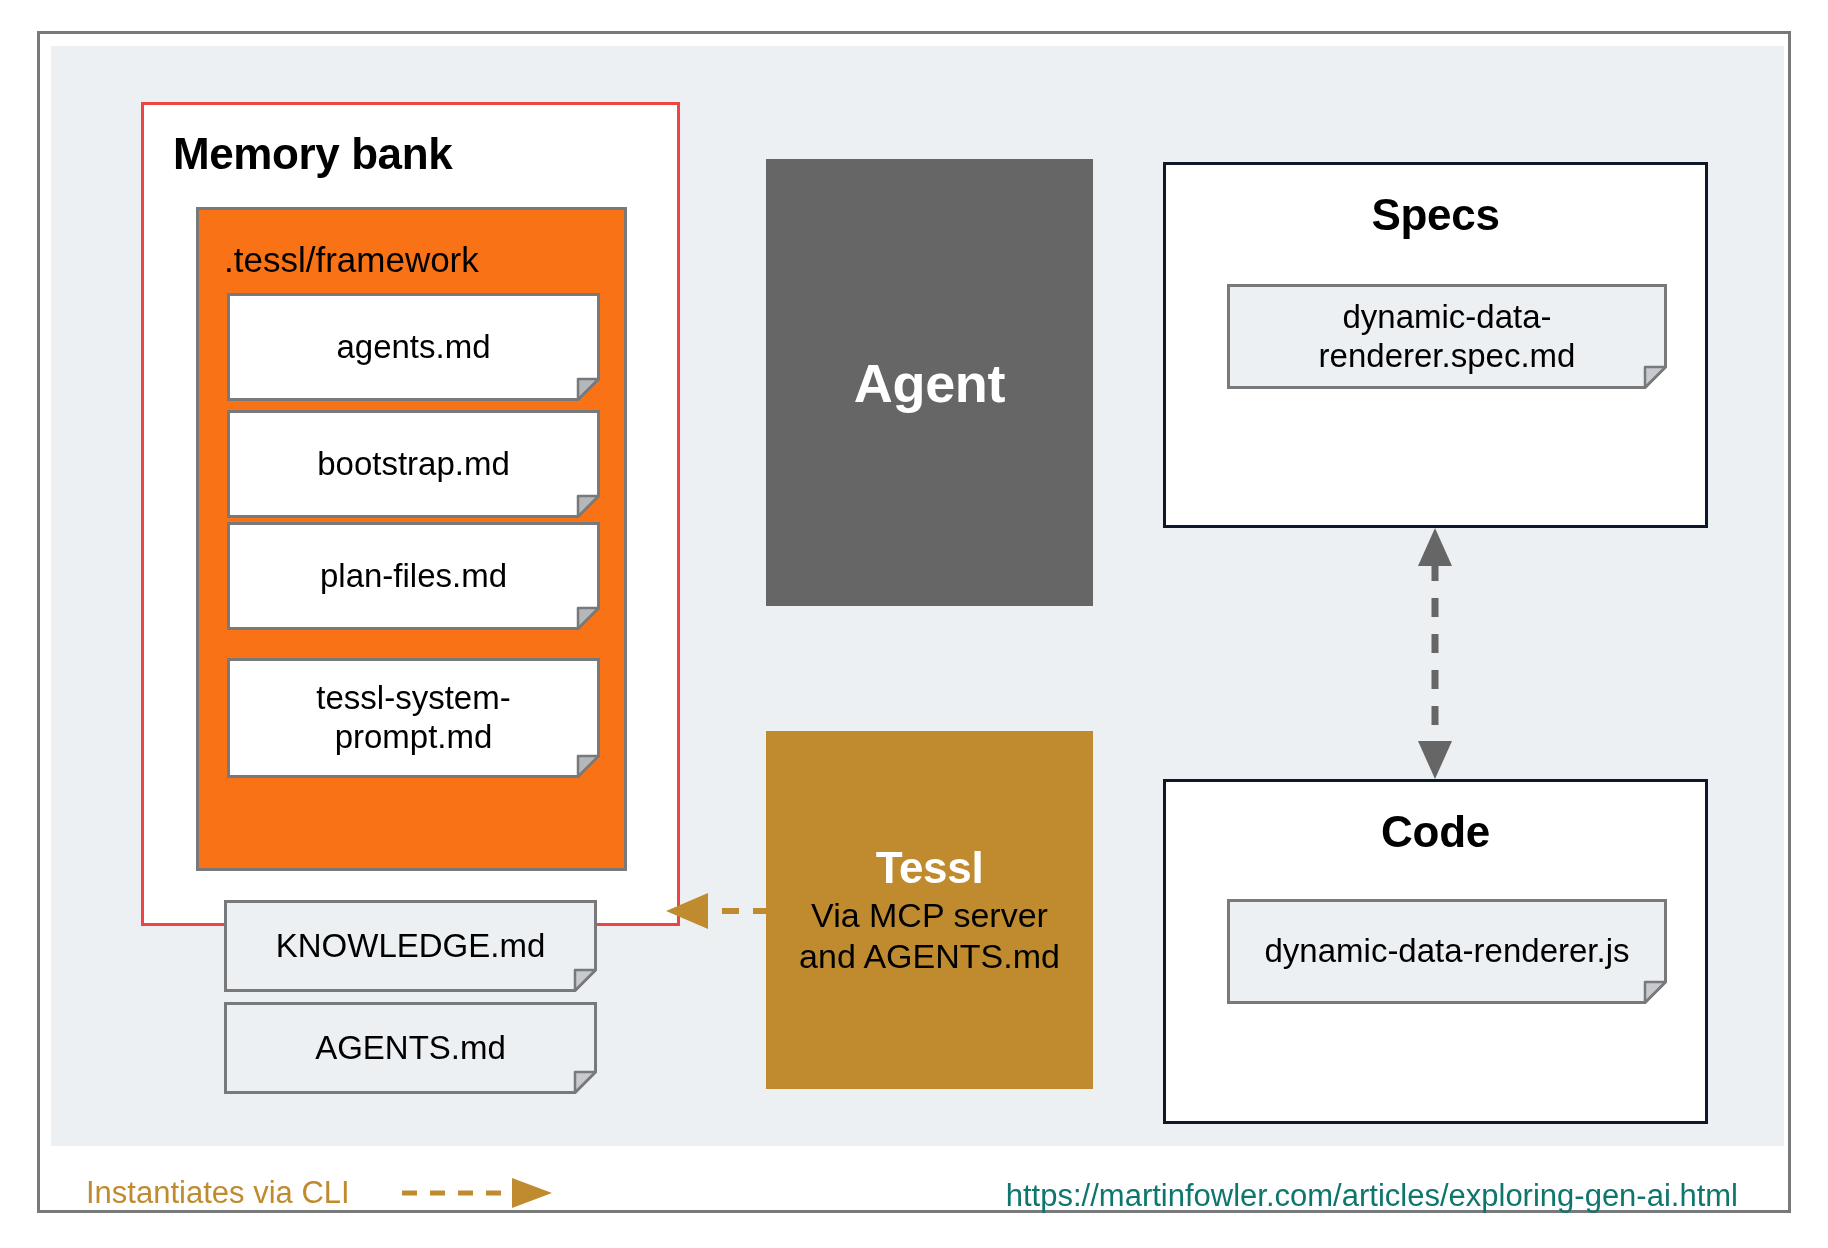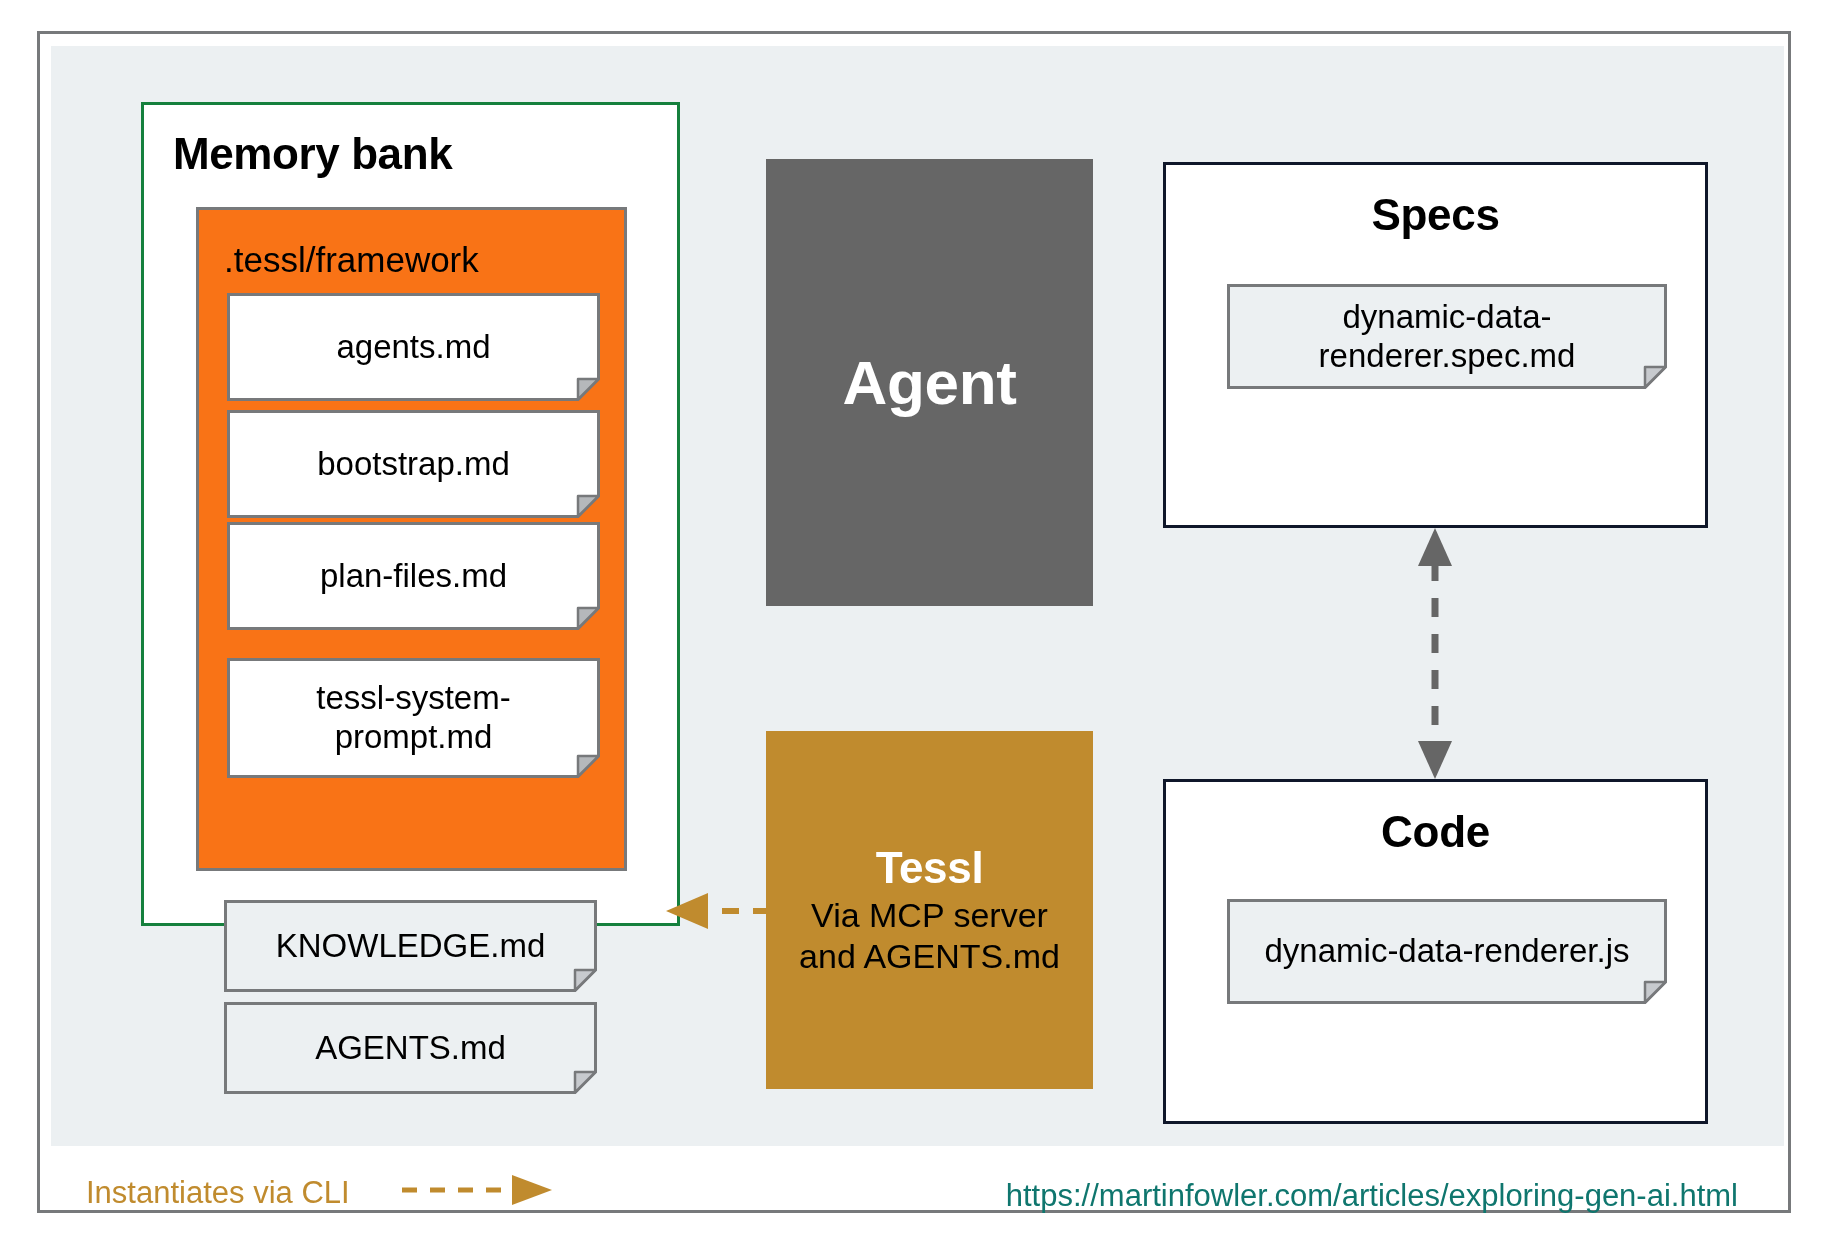--- a/index.html
+++ b/index.html
@@ -45,21 +45,21 @@
 
   
   .memory-bank {
     position: absolute;
     left: 141px;
     top: 102px;
     width: 539px;
     height: 824px;
     box-sizing: border-box;
     background: #ffffff;
-    border: 3px solid #15803d;
+    border: 3px solid #ef4444;
   }
   .memory-bank-title {
     position: absolute;
     left: 29px;
     top: 24px;
     font-size: 44px;
     font-weight: bold;
     color: #000000;
     letter-spacing: -0.4px;
   }
@@ -116,21 +116,21 @@
     top: 159px;
     width: 327px;
     height: 447px;
     background: #666666;
     display: flex;
     align-items: center;
     justify-content: center;
   }
   .agent-label {
     color: #ffffff;
-    font-size: 62px;
+    font-size: 54px;
     font-weight: bold;
     letter-spacing: -0.3px;
   }
 
   
   .tessl-box {
     position: absolute;
     left: 766px;
     top: 731px;
     width: 327px;
@@ -192,20 +192,21 @@
     width: 104px;
     height: 44px;
   }
 
   
   .legend {
     position: absolute;
     left: 86px;
     top: 1175px;
     display: flex;
+    align-items: center;
     gap: 52px;
   }
   .legend-text {
     font-size: 31px;
     color: #c08b2e;
   }
   .legend-arrow { width: 150px; height: 30px; display: block; }
 
   .source-url {
     position: absolute;

